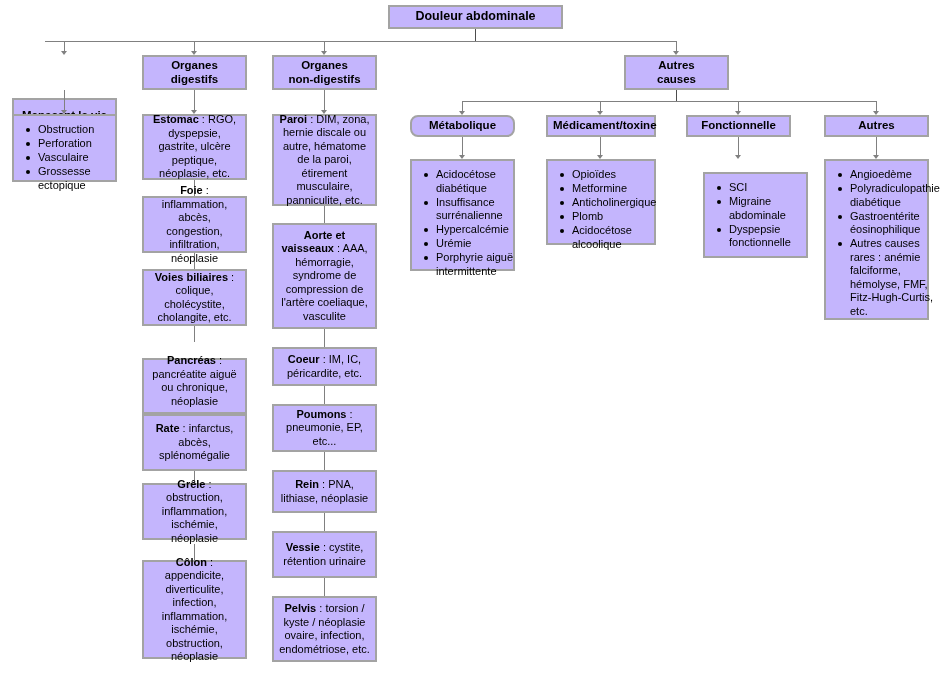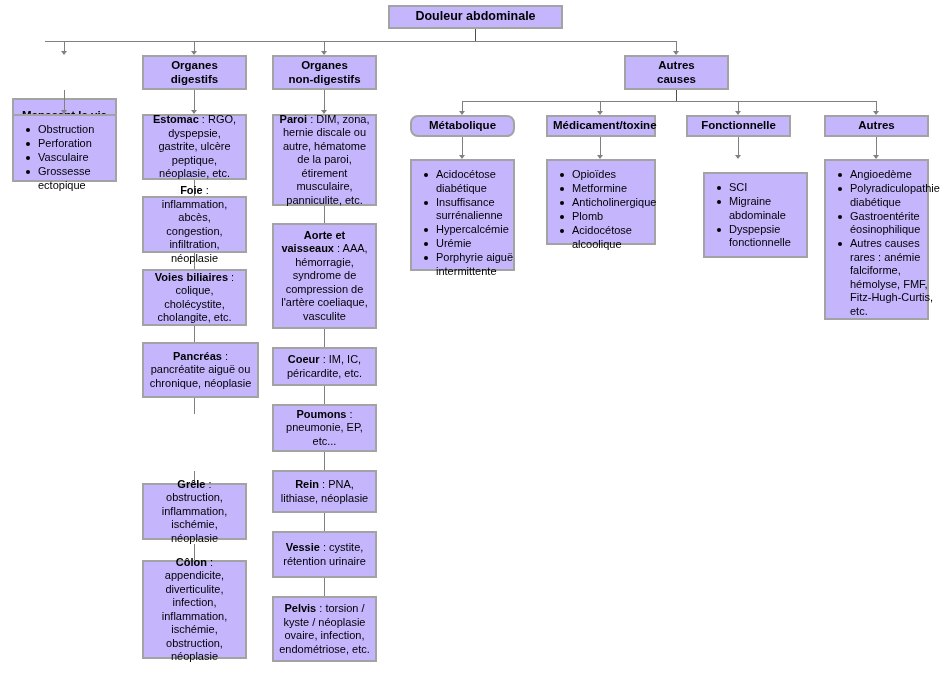--- a/index.html
+++ b/index.html
@@ -162,24 +162,27 @@
   </div>
 
   <div class="node leaf" style="left:142px; top:196px; width:105px; height:57px;">
     <span class="lbl"><b class="term">Foie</b><span> : </span><span>inflammation, abcès, congestion, infiltration, néoplasie</span></span>
   </div>
 
   <div class="node leaf" style="left:142px; top:269px; width:105px; height:57px;">
     <span class="lbl"><b class="term">Voies biliaires</b><span> : </span><span>colique, cholécystite, cholangite, etc.</span></span>
   </div>
 
-  <div class="node leaf" style="left:142px; top:342px; width:117px; height:56px;">
+  <div class="node leaf" style="left:142px; top:358px; width:105px; height:56px;justify-content:flex-end;">
     <span class="lbl"><b class="term">Pancréas</b><span> : </span><span>pancréatite aiguë ou chronique, néoplasie</span></span>
   </div>
 
+  <div class="node leaf" style="left:142px; top:414px; width:105px; height:57px;">
+    <span class="lbl"><b class="term">Rate</b><span> : </span><span>infarctus, abcès, splénomégalie</span></span>
+  </div>
 
   <div class="node leaf" style="left:142px; top:483px; width:105px; height:57px;">
     <span class="lbl"><b class="term">Grêle</b><span> : </span><span>obstruction, inflammation, ischémie, néoplasie</span></span>
   </div>
 
   <div class="node leaf" style="left:142px; top:560px; width:105px; height:99px;">
     <span class="lbl"><b class="term">Côlon</b><span> : </span><span>appendicite, diverticulite, infection, inflammation, ischémie, obstruction, néoplasie</span></span>
   </div>
 
   <div class="node header" style="left:272px; top:55px; width:105px; height:35px;">

